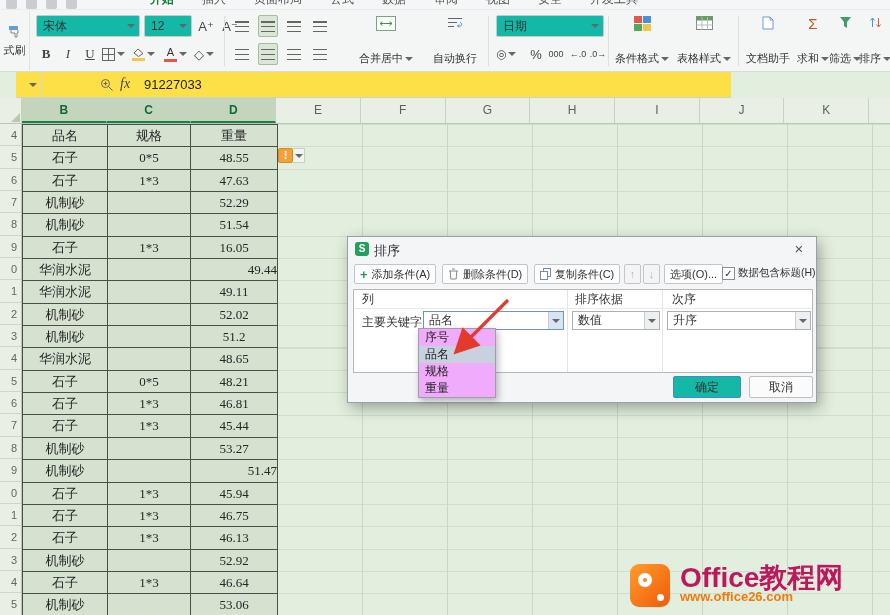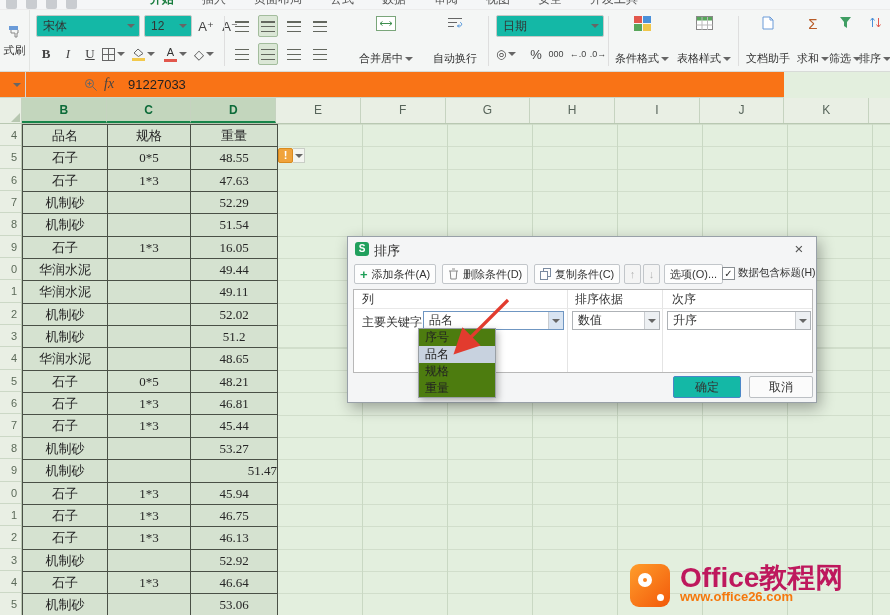--- a/index.html
+++ b/index.html
@@ -27,21 +27,21 @@
   .icbtn.active{background:#dbe7d6;border:1px solid #a3bd9d}
   .bars{width:14px;height:11px;background:repeating-linear-gradient(to bottom,#64685f 0 1.5px,transparent 1.5px 4.8px)}
   .stack{display:flex;flex-direction:column;align-items:center;gap:1px}
   .cbar{width:13px;height:3px}
   .bigbtn{position:absolute;top:3px;height:56px;display:flex;flex-direction:column;align-items:center;justify-content:space-between;padding:3px 2px;border-radius:2px}
   .bigbtn .lbl{font-size:11px;color:#333;display:flex;align-items:center;gap:2px;white-space:nowrap}
   .divider{position:absolute;top:6px;width:1px;height:50px;background:#dedede}
   .serifb{font-family:"Liberation Serif","DejaVu Serif",serif}
 
   
-  .fbar{position:absolute;left:0;top:72px;width:784px;height:26px;background:#f97316;border-bottom:1px solid #ccd6c8}
+  .fbar{position:absolute;left:16px;top:72px;width:715px;height:26px;background:#fde047;border-bottom:1px solid #ccd6c8}
   .namebox{position:absolute;left:0;top:0;width:26px;height:25px;border-right:1px solid #d5d5d5}
   .namebox .tri{position:absolute;right:4px;top:11px}
   .fx{position:absolute;left:104px;top:4px;font-family:"Liberation Serif","DejaVu Serif",serif;font-style:italic;font-size:14px;color:#444}
   .fval{position:absolute;left:128px;top:5px;font-size:13px;color:#222}
 
   
   .colheads{position:absolute;left:0;top:98px;width:890px;height:26px;background:#e9efe4;border-bottom:1px solid #b9c8b2;display:flex}
   .corner{width:22px;height:25px;border-right:1px solid #c6d3c0;position:relative}
   .corner .ct{position:absolute;right:1px;bottom:1px;width:0;height:0;border-left:9px solid transparent;border-bottom:9px solid #b7c7b0}
   .colh{width:85px;height:25px;line-height:25px;text-align:center;font-size:12px;color:#57645a;border-right:1px solid #c6d3c0}
@@ -77,21 +77,21 @@
   .cb{width:13px;height:13px;background:#fff;border:1px solid #8a8f94;display:flex;align-items:center;justify-content:center;font-size:10px;color:#2b2b2b}
   .dlist{position:absolute;left:5px;top:52px;width:460px;height:84px;background:#fff;border:1px solid #b8b8b8}
   .dsep{position:absolute;top:0;width:1px;height:82px;background:#e4e4e4}
   .dlh{position:absolute;top:0;height:18px;line-height:18px;font-size:12px;color:#333}
   .dlhline{position:absolute;left:0;top:18px;width:458px;height:1px;background:#e8e8e8}
   .condlabel{position:absolute;left:8px;top:24px;font-size:12px}
   .dcombo{position:absolute;top:21px;height:19px;background:#fff;border:1px solid #aeb2b6;font-size:12px;display:flex;align-items:center;padding-left:5px}
   .dcombo .dd{position:absolute;right:0;top:0;bottom:0;width:15px;background:#edf0f3;border-left:1px solid #c9ccd0;display:flex;align-items:center;justify-content:center}
   .dcombo.open{border-color:#6f96c2}
   .dcombo.open .dd{background:#d8e4f2}
-  .dropdown{position:absolute;left:70px;top:91px;width:78px;background:#4d7c0f;border:1px solid #9aa0a6;box-shadow:2px 3px 7px rgba(0,0,0,.28);z-index:60}
+  .dropdown{position:absolute;left:70px;top:91px;width:78px;background:#f0abfc;border:1px solid #9aa0a6;box-shadow:2px 3px 7px rgba(0,0,0,.28);z-index:60}
   .dd-item{height:17px;line-height:17px;padding-left:6px;font-size:12px;color:#222}
   .dd-item.sel{background:#c8d2df}
   .okbtn{position:absolute;left:325px;top:139px;width:68px;height:22px;background:#14b8a6;border:1px solid #4a86c8;border-radius:2px;text-align:center;line-height:20px}
   .cancelbtn{position:absolute;left:401px;top:139px;width:64px;height:22px;background:#fbfbfb;border:1px solid #bcc0c4;border-radius:2px;text-align:center;line-height:20px}
 
   .arrowsvg{position:absolute;left:440px;top:288px;z-index:70}
 
   
   .wm{position:absolute;left:630px;top:564px;display:flex;align-items:center;gap:10px;z-index:80}
   .wmlogo{width:40px;height:43px;background:linear-gradient(135deg,#ff9d2b,#f2590a);border-radius:9px;position:relative}
@@ -397,21 +397,21 @@
         <div class="tcell" style="width: 87px;">51.54</div>
       </div>
       <div class="trow">
         <div class="tcell" style="width: 85px;">石子</div>
         <div class="tcell" style="width: 83px;">1*3</div>
         <div class="tcell" style="width: 87px; text-align: center;">16.05</div>
       </div>
       <div class="trow">
         <div class="tcell" style="width: 85px;">华润水泥</div>
         <div class="tcell" style="width: 83px;"></div>
-        <div class="tcell" style="width: 87px;">49.44</div>
+        <div class="tcell" style="width: 87px; text-align: right;">49.44</div>
       </div>
       <div class="trow">
         <div class="tcell" style="width: 85px;">华润水泥</div>
         <div class="tcell" style="width: 83px;"></div>
         <div class="tcell" style="width: 87px;">49.11</div>
       </div>
       <div class="trow">
         <div class="tcell" style="width: 85px;">机制砂</div>
         <div class="tcell" style="width: 83px;"></div>
         <div class="tcell" style="width: 87px;">52.02</div>

